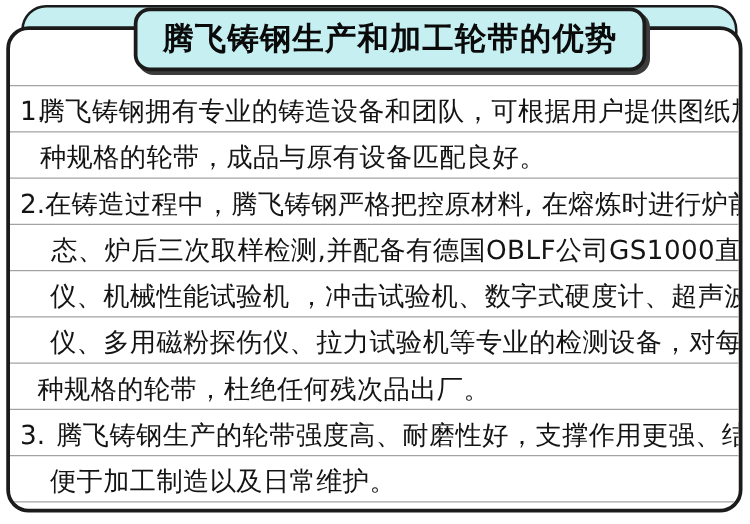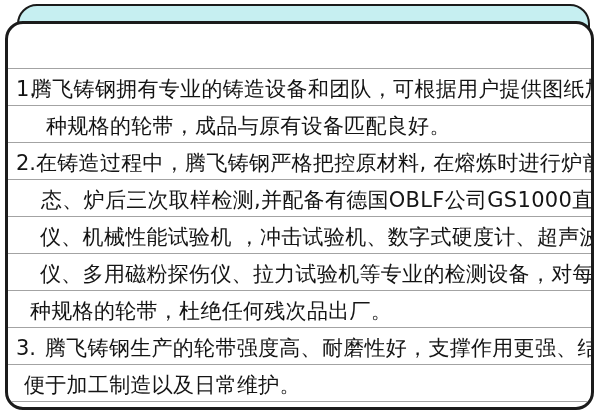--- a/index.html
+++ b/index.html
@@ -99,21 +99,21 @@
 <div class="stage">
   <div class="back-card"></div>
 
   <div class="panel">
     <div class="lines" id="lines">
         <div class="line-row">
           <span class="line-num" style="left: 8px;">1.</span>
           <span class="line-text" style="left: 23px;">腾飞铸钢拥有专业的铸造设备和团队，可根据用户提供图纸加工各</span>
         </div>
         <div class="line-row">
-          <span class="line-text" style="left: 38px;">种规格的轮带，成品与原有设备匹配良好。</span>
+          <span class="line-text" style="left: 24px;">种规格的轮带，成品与原有设备匹配良好。</span>
         </div>
         <div class="line-row">
           <span class="line-num" style="left: 8px;">2.</span>
           <span class="line-text" style="left: 28px;">在铸造过程中，腾飞铸钢严格把控原材料, 在熔炼时进行炉前、铸</span>
         </div>
         <div class="line-row">
           <span class="line-text" style="left: 33px;">态、炉后三次取样检测,并配备有德国OBLF公司GS1000直读光谱</span>
         </div>
         <div class="line-row">
           <span class="line-text" style="left: 32px;">仪、机械性能试验机 ，冲击试验机、数字式硬度计、超声波探伤</span>
@@ -122,18 +122,21 @@
           <span class="line-text" style="left: 32px;">仪、多用磁粉探伤仪、拉力试验机等专业的检测设备，对每一件轮</span>
         </div>
         <div class="line-row">
           <span class="line-text" style="left: 22px;">种规格的轮带，杜绝任何残次品出厂。</span>
         </div>
         <div class="line-row">
           <span class="line-num" style="left: 8px;">3.</span>
           <span class="line-text" style="left: 37px;">腾飞铸钢生产的轮带强度高、耐磨性好，支撑作用更强、结构简单，</span>
         </div>
         <div class="line-row">
-          <span class="line-text" style="left: 16px; margin-top: 20px;">便于加工制造以及日常维护。</span>
+          <span class="line-text" style="left: 32px; margin-top: 20px;">便于加工制造以及日常维护。</span>
         </div>
       </div>
   </div>
 
+  <div class="title-pill">
+    <span>腾飞铸钢生产和加工轮带的优势</span>
+  </div>
 </div>
 
 </body></html>

